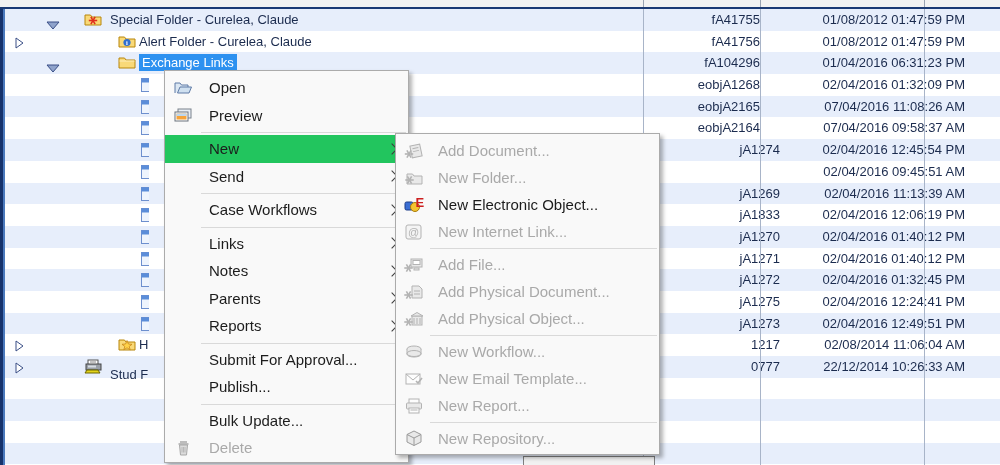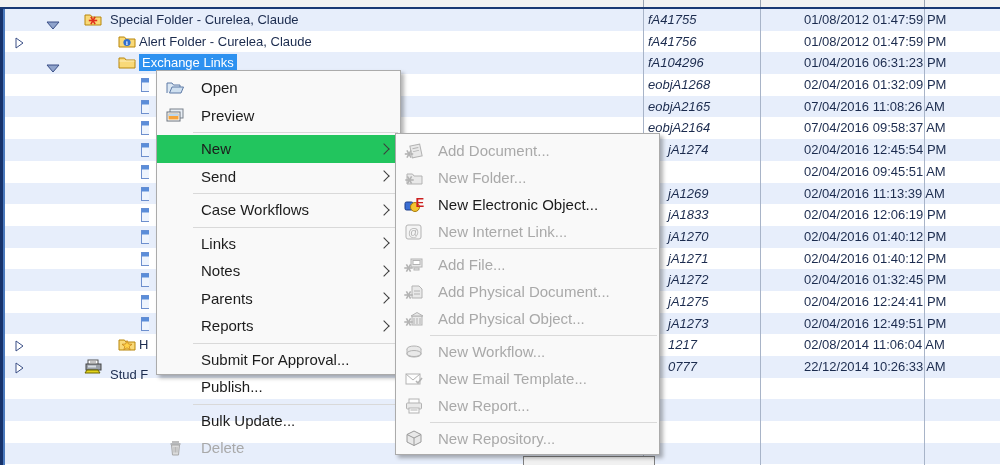--- a/index.html
+++ b/index.html
@@ -1,48 +1,48 @@
 <!DOCTYPE html>
 <html><head>
 <meta charset="utf-8">
 <style>
   html,body{margin:0;padding:0;background:#fff;}
   #canvas{position:relative;width:1000px;height:465px;overflow:hidden;
-          font-family:"Liberation Sans",sans-serif;background:#fff;-webkit-font-smoothing:antialiased;}
+          font-family:"Liberation Sans",sans-serif;background:#fff;text-align:right;-webkit-font-smoothing:antialiased;}
 
   
   #left-bar-dark{position:absolute;left:0;top:0;width:3px;height:465px;background:#16326b;z-index:6;}
   #left-bar-light{position:absolute;left:3px;top:0;width:2px;height:465px;background:#4a79bd;z-index:6;}
   #header-strip{position:absolute;left:0;top:0;width:1000px;height:7px;background:#f2f2f2;z-index:7;}
   .header-sep{position:absolute;top:0;width:1px;height:7px;background:#9aa3b2;}
   #header-line{position:absolute;left:0;top:7px;width:1000px;height:2px;background:#1b3a74;z-index:7;}
 
   
   #rows-layer{position:absolute;left:5px;top:9px;width:995px;height:456px;z-index:1;}
   .trow{position:relative;height:21.7px;width:100%;}
   .trow.even{background:#e7eefb;}
   .trow.odd{background:#ffffff;}
   .col-line{position:absolute;top:8px;bottom:0;width:1px;background:#a8b4c8;z-index:2;}
 
   .cell{position:absolute;top:0;height:21.7px;line-height:21.7px;font-size:13px;color:#1b2b4e;white-space:nowrap;}
-  .id-cell{left:638px;width:112px;padding-left:5px;overflow:hidden;font-style:italic;}
+  .id-cell{left:638px;width:112px;padding-left:5px;overflow:hidden;}
   .id-cell.shifted{padding-left:25px;}
   .date-cell{left:791px;width:161px;padding-left:8px;overflow:hidden;}
   .tree-label{z-index:1;}
   .tree-label .sel{background:#2d91f0;color:#fff;padding:1px 3px;}
   .expander{position:absolute;top:5px;z-index:1;cursor:default;}
   .expander.expanded{left:41px;top:7px;}
   .expander.collapsed{left:10px;}
   .tree-icon{position:absolute;top:3px;z-index:1;}
   .sliver{position:absolute;left:136px;top:4px;z-index:1;}
 
   
   .menu{position:absolute;background:#f9f9f9;border:1px solid #ababab;
         box-shadow:3px 3px 4px rgba(0,0,0,0.30);box-sizing:border-box;padding-top:3px;}
-  #context-menu{left:156px;top:70px;width:245px;height:305px;z-index:10;}
+  #context-menu{left:164px;top:70px;width:245px;height:393px;z-index:10;}
   #new-submenu{left:395px;top:133px;width:265px;height:322px;z-index:11;}
   .mi{position:relative;display:flex;align-items:center;box-sizing:border-box;}
   #context-menu .mi{height:27.5px;padding-left:44px;}
   #new-submenu .mi{height:27px;padding-left:42px;}
   .mi-label{font-size:15px;color:#1c1c1c;white-space:nowrap;}
   .mi.disabled .mi-label{color:#a9a9a9;}
   .mi.highlighted{background:#22c55e;}
   .mi-icon{position:absolute;left:8px;top:50%;transform:translateY(-50%);width:20px;height:18px;display:flex;align-items:center;justify-content:center;}
   .mi-arrow{position:absolute;right:12px;top:50%;width:7px;height:7px;border-top:1.6px solid #3c3c3c;border-right:1.6px solid #3c3c3c;transform:translateY(-50%) rotate(45deg);}
   .menu-sep{height:6px;position:relative;}

